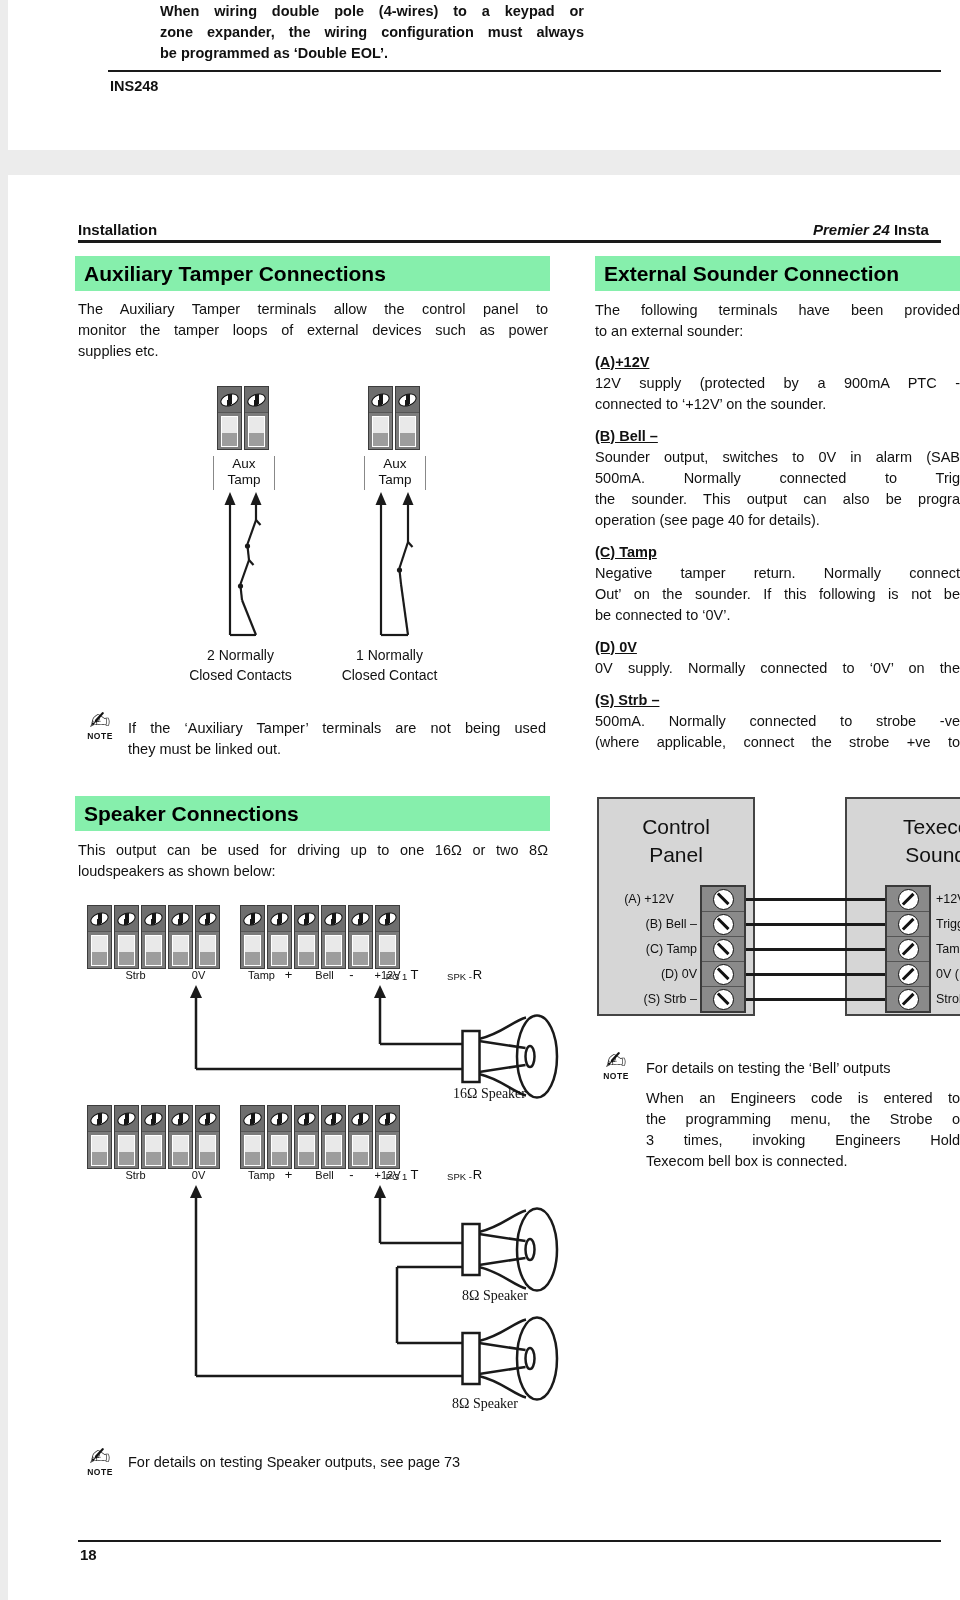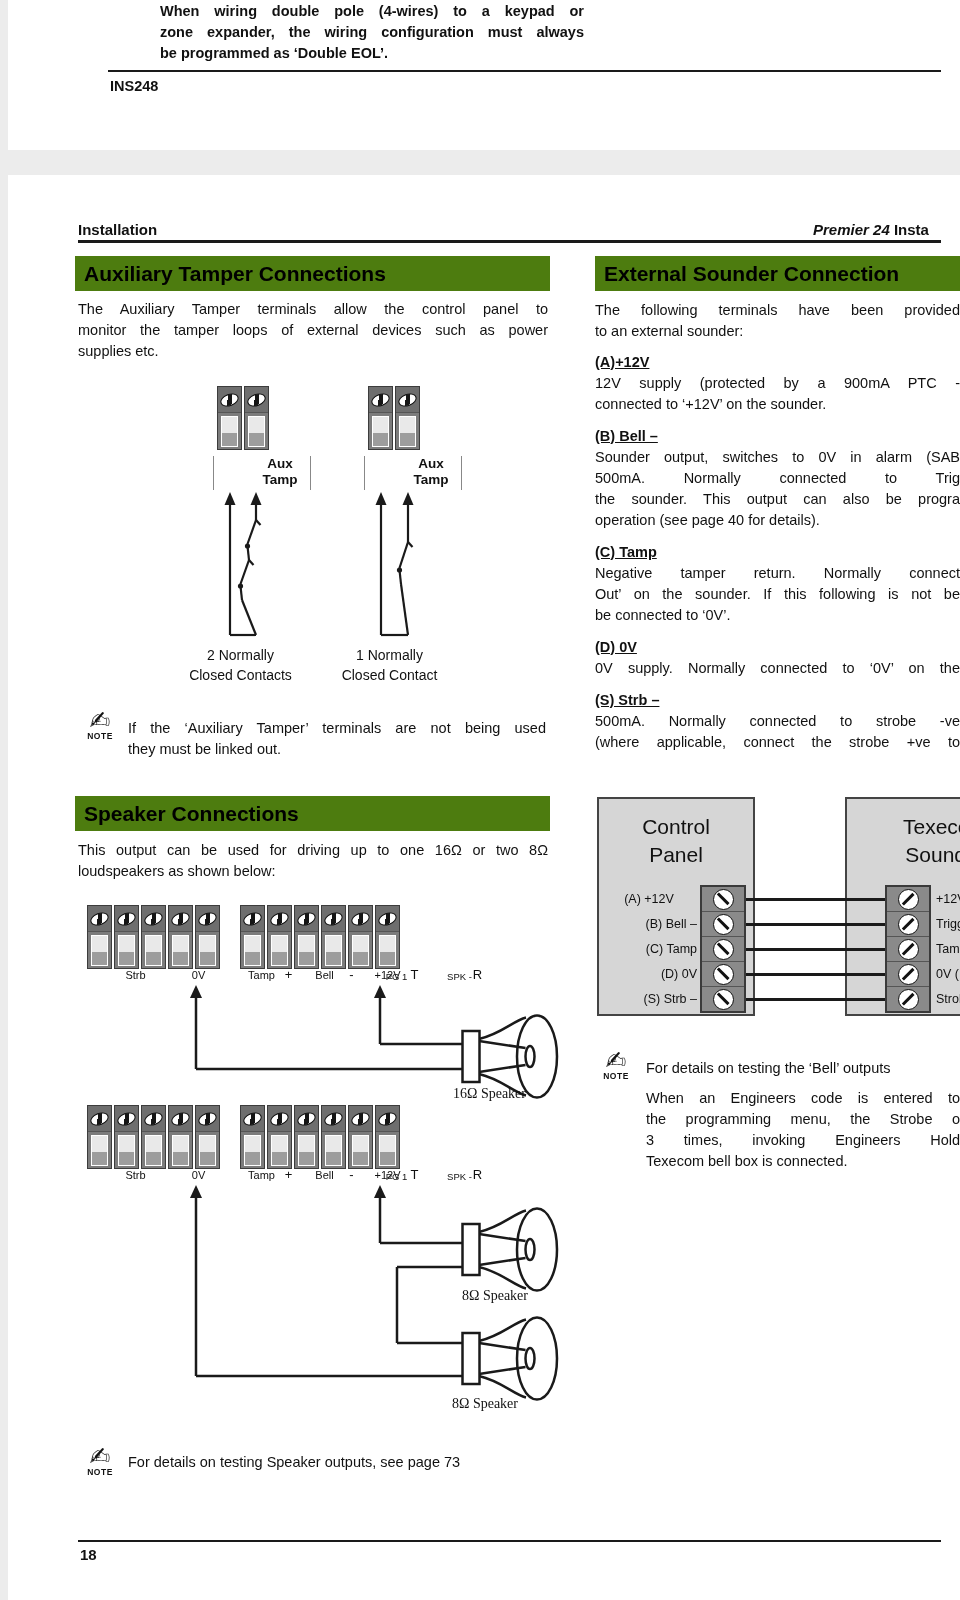--- a/index.html
+++ b/index.html
@@ -6,39 +6,39 @@
   body{
     width:960px;height:1600px;position:relative;overflow:hidden;
     background:#ececec;color:#111;
     font-family:"Liberation Sans", sans-serif;
   }
   .abs{position:absolute;}
   .page{position:absolute;background:#ffffff;}
   .line{font-size:14.5px;line-height:21px;white-space:nowrap;}
   .jline{font-size:14.5px;line-height:21px;text-align:justify;text-align-last:justify;}
   .bold{font-weight:bold;}
-  .secbar{background:#4d7c0f;font-weight:bold;font-size:21px;line-height:35px;padding-left:9px;color:#000;white-space:nowrap;overflow:hidden;}
+  .secbar{background:#86efac;font-weight:bold;font-size:21px;line-height:35px;padding-left:9px;color:#000;white-space:nowrap;overflow:hidden;}
   .shead{font-size:14.5px;line-height:21px;font-weight:bold;text-decoration:underline;white-space:nowrap;}
   .rule{background:#1a1a1a;}
   
   .strip{display:flex;gap:2px;}
   .cell{width:23px;border:1px solid #3c3c3c;background:#7c7c7c;}
   .cell .top{height:25px;display:flex;align-items:center;justify-content:center;background:#6e6e6e;border-bottom:1px solid #555;}
   .escrew{width:17px;height:10px;border-radius:50%;border:1px solid #111;
     background:linear-gradient(115deg,#fff 40%,#151515 40%,#151515 62%,#fff 62%);
     transform:rotate(-20deg);}
   .cell .slot{height:29px;padding:3px 3px 4px;}
   .cell .win{height:100%;border:1px solid #fff;background:linear-gradient(#e9e9e9 0 56%,#9d9d9d 56% 100%);}
   .lblrow{display:flex;gap:2px;}
   .lblrow span{width:25px;display:flex;justify-content:center;white-space:nowrap;font-size:11px;margin-left:36px;}
   .lblrow.g2 span{font-size:13px;}
   .lblrow.g3 span{font-size:9.5px;}
   
   .auxlbl{border-left:1px solid #888;border-right:1px solid #888;text-align:center;
-    font-size:13.5px;font-weight:bold;line-height:16px;padding-left:36px;}
+    font-size:13.5px;font-weight:normal;line-height:16px;}
   .cap{font-size:14px;line-height:20px;text-align:center;}
   
   .noteicon{width:36px;text-align:center;}
   .noteicon .glyph{font-family:"DejaVu Sans",sans-serif;font-size:25px;line-height:25px;display:block;}
   .noteicon .ntxt{font-size:8.5px;font-weight:bold;letter-spacing:.5px;display:block;margin-top:-2px;}
   
   .dbox{background:#d6d6d6;border:2px solid #444;}
   .dtitle{font-size:21px;line-height:28px;text-align:center;padding-top:14px;}
   .cpstrip{display:flex;flex-direction:column;gap:1px;background:#555;border:2px solid #3a3a3a;width:42px;}
   .cpcell{height:24px;background:#8a8a8a;display:flex;align-items:center;justify-content:center;}

